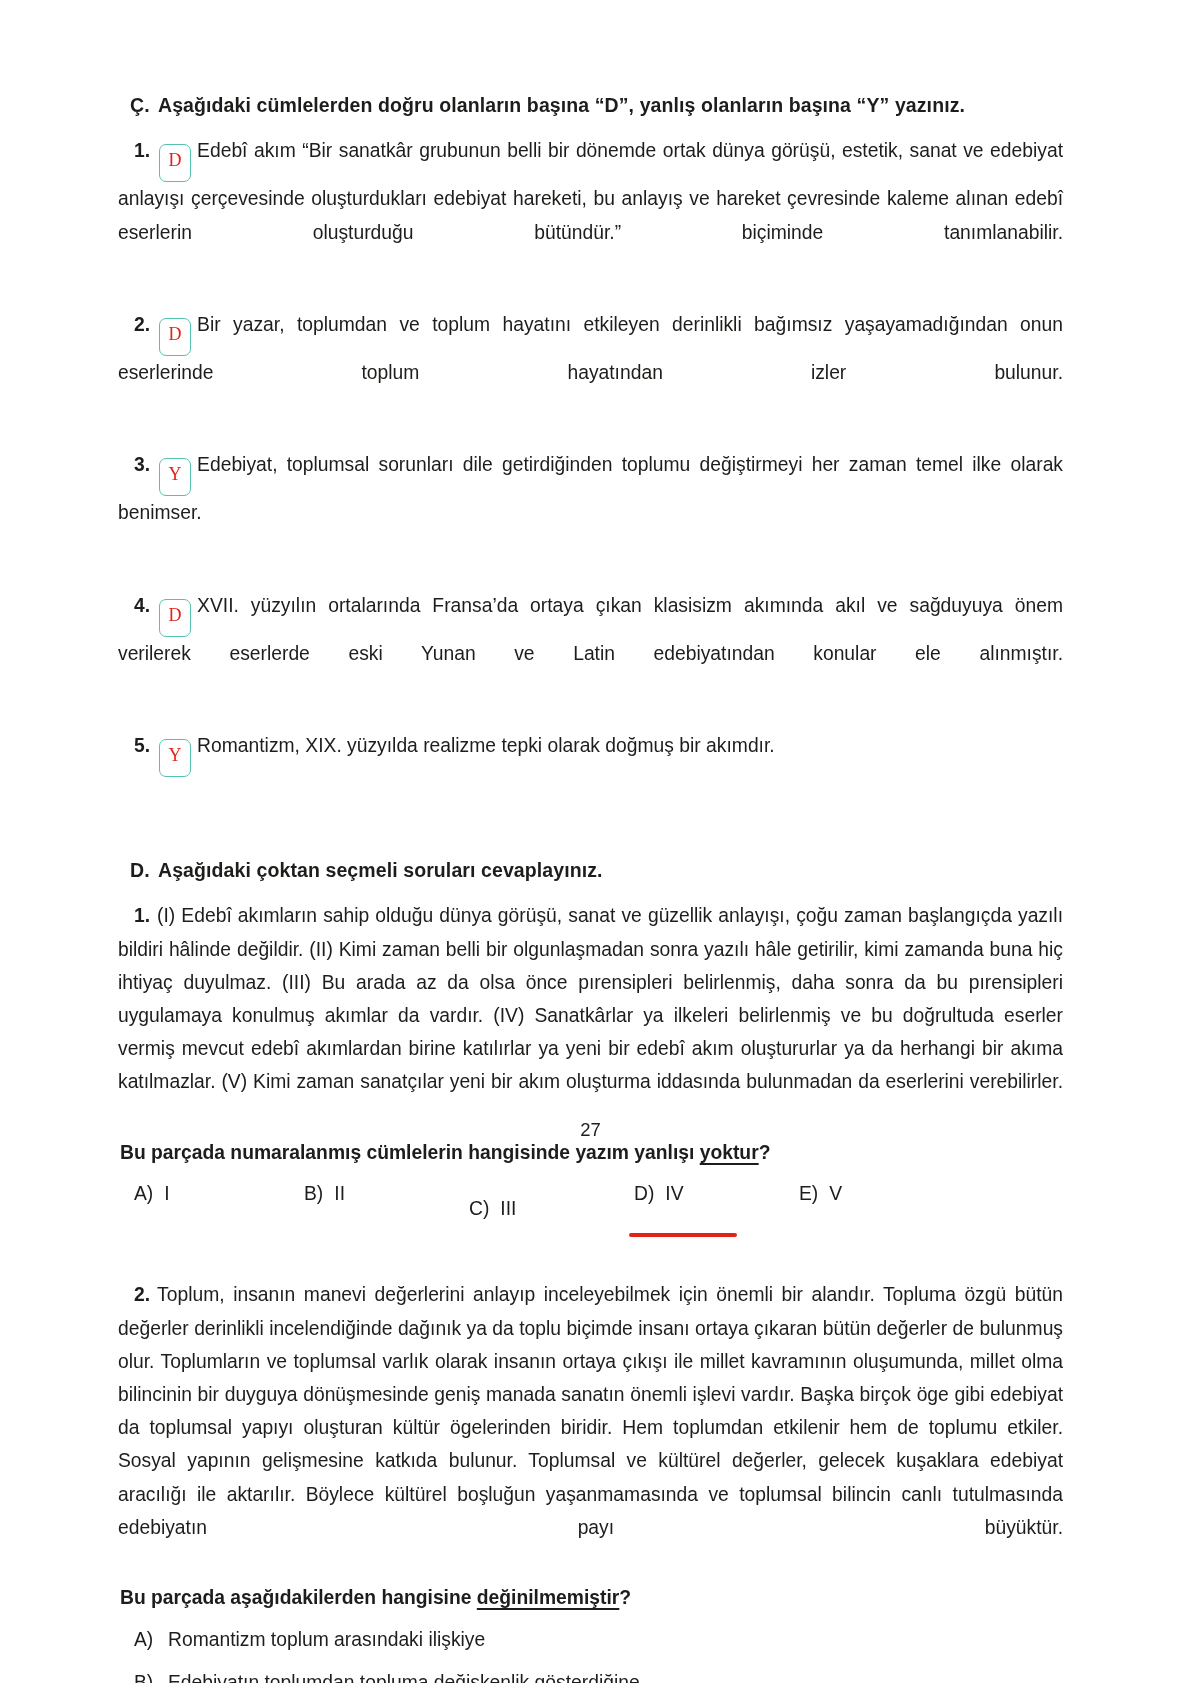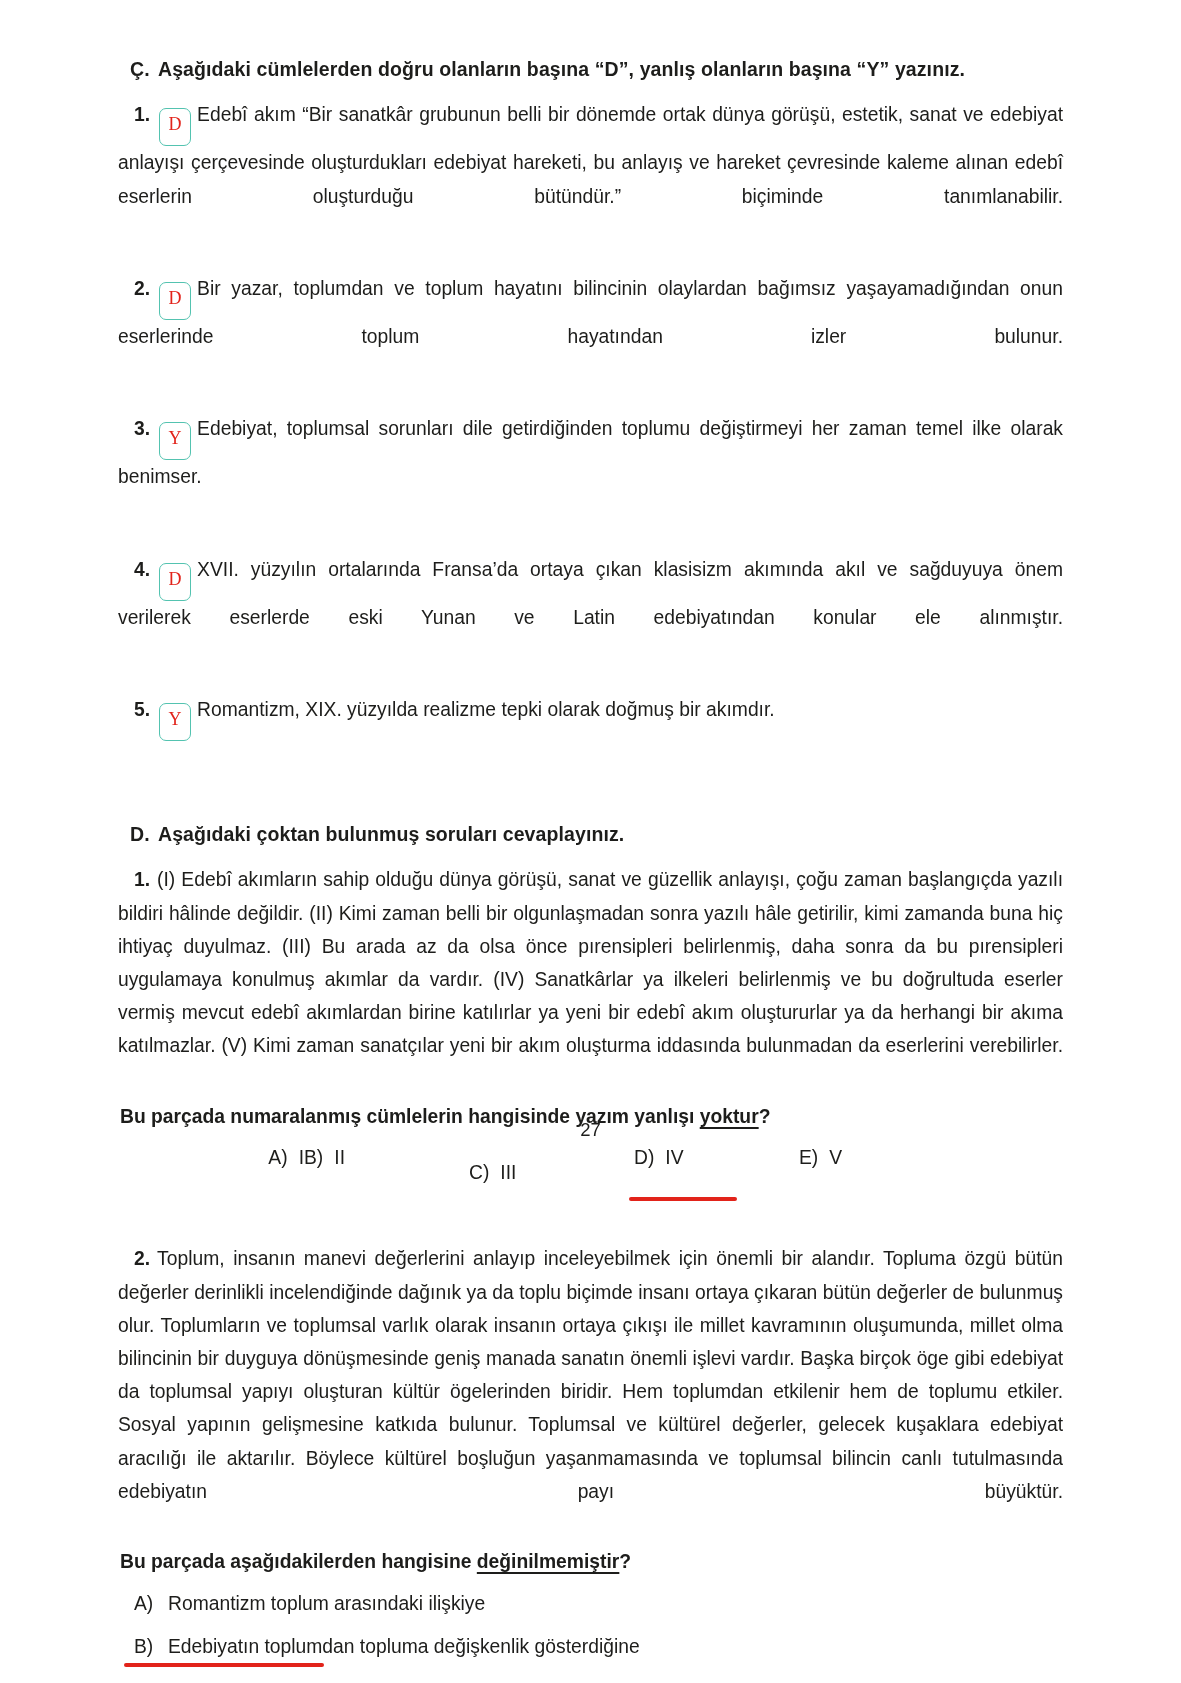--- a/index.html
+++ b/index.html
@@ -16,21 +16,21 @@
     color: #1d1d1b;
     -webkit-font-smoothing: antialiased;
   }
 
   .page {
     position: absolute;
     left: 0; top: 0;
     width: 1181px;
     height: 1307px;
     box-sizing: border-box;
-    padding: 56px 118px 0 118px;
+    padding: 92px 118px 0 118px;
   }
 
   
   .section-head {
     font-size: 19.5px;
     font-weight: bold;
     line-height: 1.35;
     margin: 0 0 16px 0;
     letter-spacing: .005em;
     padding-left: 16px;
@@ -106,21 +106,21 @@
     margin: 2px 0 0 16px;
     font-size: 19.3px;
     line-height: 1.6;
     position: relative;
   }
   .opt-row .opt {
     position: relative;
     padding-bottom: 16px;
   }
   .opt-row .opt-let { margin-right: 11px; }
-  .opt-row .opt.w1 { width: 170px; text-align: right; }
+  .opt-row .opt.w1 { width: 170px; }
   .opt-row .opt.w2 { width: 165px; }
   .opt-row .opt.w3 { width: 165px; margin-top: 15px; }
   .opt-row .opt.w4 { width: 165px; }
 
   .opt.marked::after {
     content: "";
     position: absolute;
     left: -5px;
     bottom: 3px;
     width: 108px;
@@ -178,39 +178,39 @@
 
   <div class="section-head">
     <span class="sec-letter">Ç.</span><span>Aşağıdaki cümlelerden doğru olanların başına “D”, yanlış olanların başına “Y” yazınız.</span>
   </div>
 
   <div class="tf-item">
     <p class="para"><span class="indent-num">1.</span><span class="dy-box">D</span><span>Edebî akım “Bir sanatkâr grubunun belli bir dönemde ortak dünya görüşü, estetik, sanat ve edebiyat anlayışı çerçevesinde oluşturdukları edebiyat hareketi, bu anlayış ve hareket çevresinde kaleme alınan edebî eserlerin oluşturduğu bütündür.” biçiminde tanımlanabilir.</span></p>
   </div>
 
   <div class="tf-item">
-    <p class="para"><span class="indent-num">2.</span><span class="dy-box">D</span><span>Bir yazar, toplumdan ve toplum hayatını bilincinin olaylardan bağımsız yaşayamadığından onun eserlerinde toplum hayatından izler bulunur.</span></p>
+    <p class="para"><span class="indent-num">2.</span><span class="dy-box">D</span><span>Bir yazar, toplumdan ve toplum hayatını etkileyen derinlikli bağımsız yaşayamadığından onun eserlerinde toplum hayatından izler bulunur.</span></p>
   </div>
 
   <div class="tf-item">
     <p class="para"><span class="indent-num">3.</span><span class="dy-box">Y</span><span>Edebiyat, toplumsal sorunları dile getirdiğinden toplumu değiştirmeyi her zaman temel ilke olarak benimser.</span></p>
   </div>
 
   <div class="tf-item">
     <p class="para"><span class="indent-num">4.</span><span class="dy-box">D</span><span>XVII. yüzyılın ortalarında Fransa’da ortaya çıkan klasisizm akımında akıl ve sağduyuya önem verilerek eserlerde eski Yunan ve Latin edebiyatından konular ele alınmıştır.</span></p>
   </div>
 
   <div class="tf-item">
     <p class="para nojust"><span class="indent-num">5.</span><span class="dy-box">Y</span><span>Romantizm, XIX. yüzyılda realizme tepki olarak doğmuş bir akımdır.</span></p>
   </div>
 
   <div class="gap-lg"></div>
 
   <div class="section-head">
-    <span class="sec-letter">D.</span><span>Aşağıdaki çoktan bulunmuş soruları cevaplayınız.</span>
+    <span class="sec-letter">D.</span><span>Aşağıdaki çoktan seçmeli soruları cevaplayınız.</span>
   </div>
 
   <p class="para"><span class="indent-num">1.</span><span>(I) Edebî akımların sahip olduğu dünya görüşü, sanat ve güzellik anlayışı, çoğu zaman başlangıçda yazılı bildiri hâlinde değildir. (II) Kimi zaman belli bir olgunlaşmadan sonra yazılı hâle getirilir, kimi zamanda buna hiç ihtiyaç duyulmaz. (III) Bu arada az da olsa önce pırensipleri belirlenmiş, daha sonra da bu pırensipleri uygulamaya konulmuş akımlar da vardır. (IV) Sanatkârlar ya ilkeleri belirlenmiş ve bu doğrultuda eserler vermiş mevcut edebî akımlardan birine katılırlar ya yeni bir edebî akım oluştururlar ya da herhangi bir akıma katılmazlar. (V) Kimi zaman sanatçılar yeni bir akım oluşturma iddasında bulunmadan da eserlerini verebilirler.</span></p>
 
   <div class="q-prompt"><span>Bu parçada numaralanmış cümlelerin hangisinde yazım yanlışı </span><span class="u">yoktur</span><span>?</span></div>
 
   <div class="opt-row">
     <div class="opt w1"><span class="opt-let">A)</span><span>I</span></div>
     <div class="opt w2"><span class="opt-let">B)</span><span>II</span></div>
     <div class="opt w3"><span class="opt-let">C)</span><span>III</span></div>

